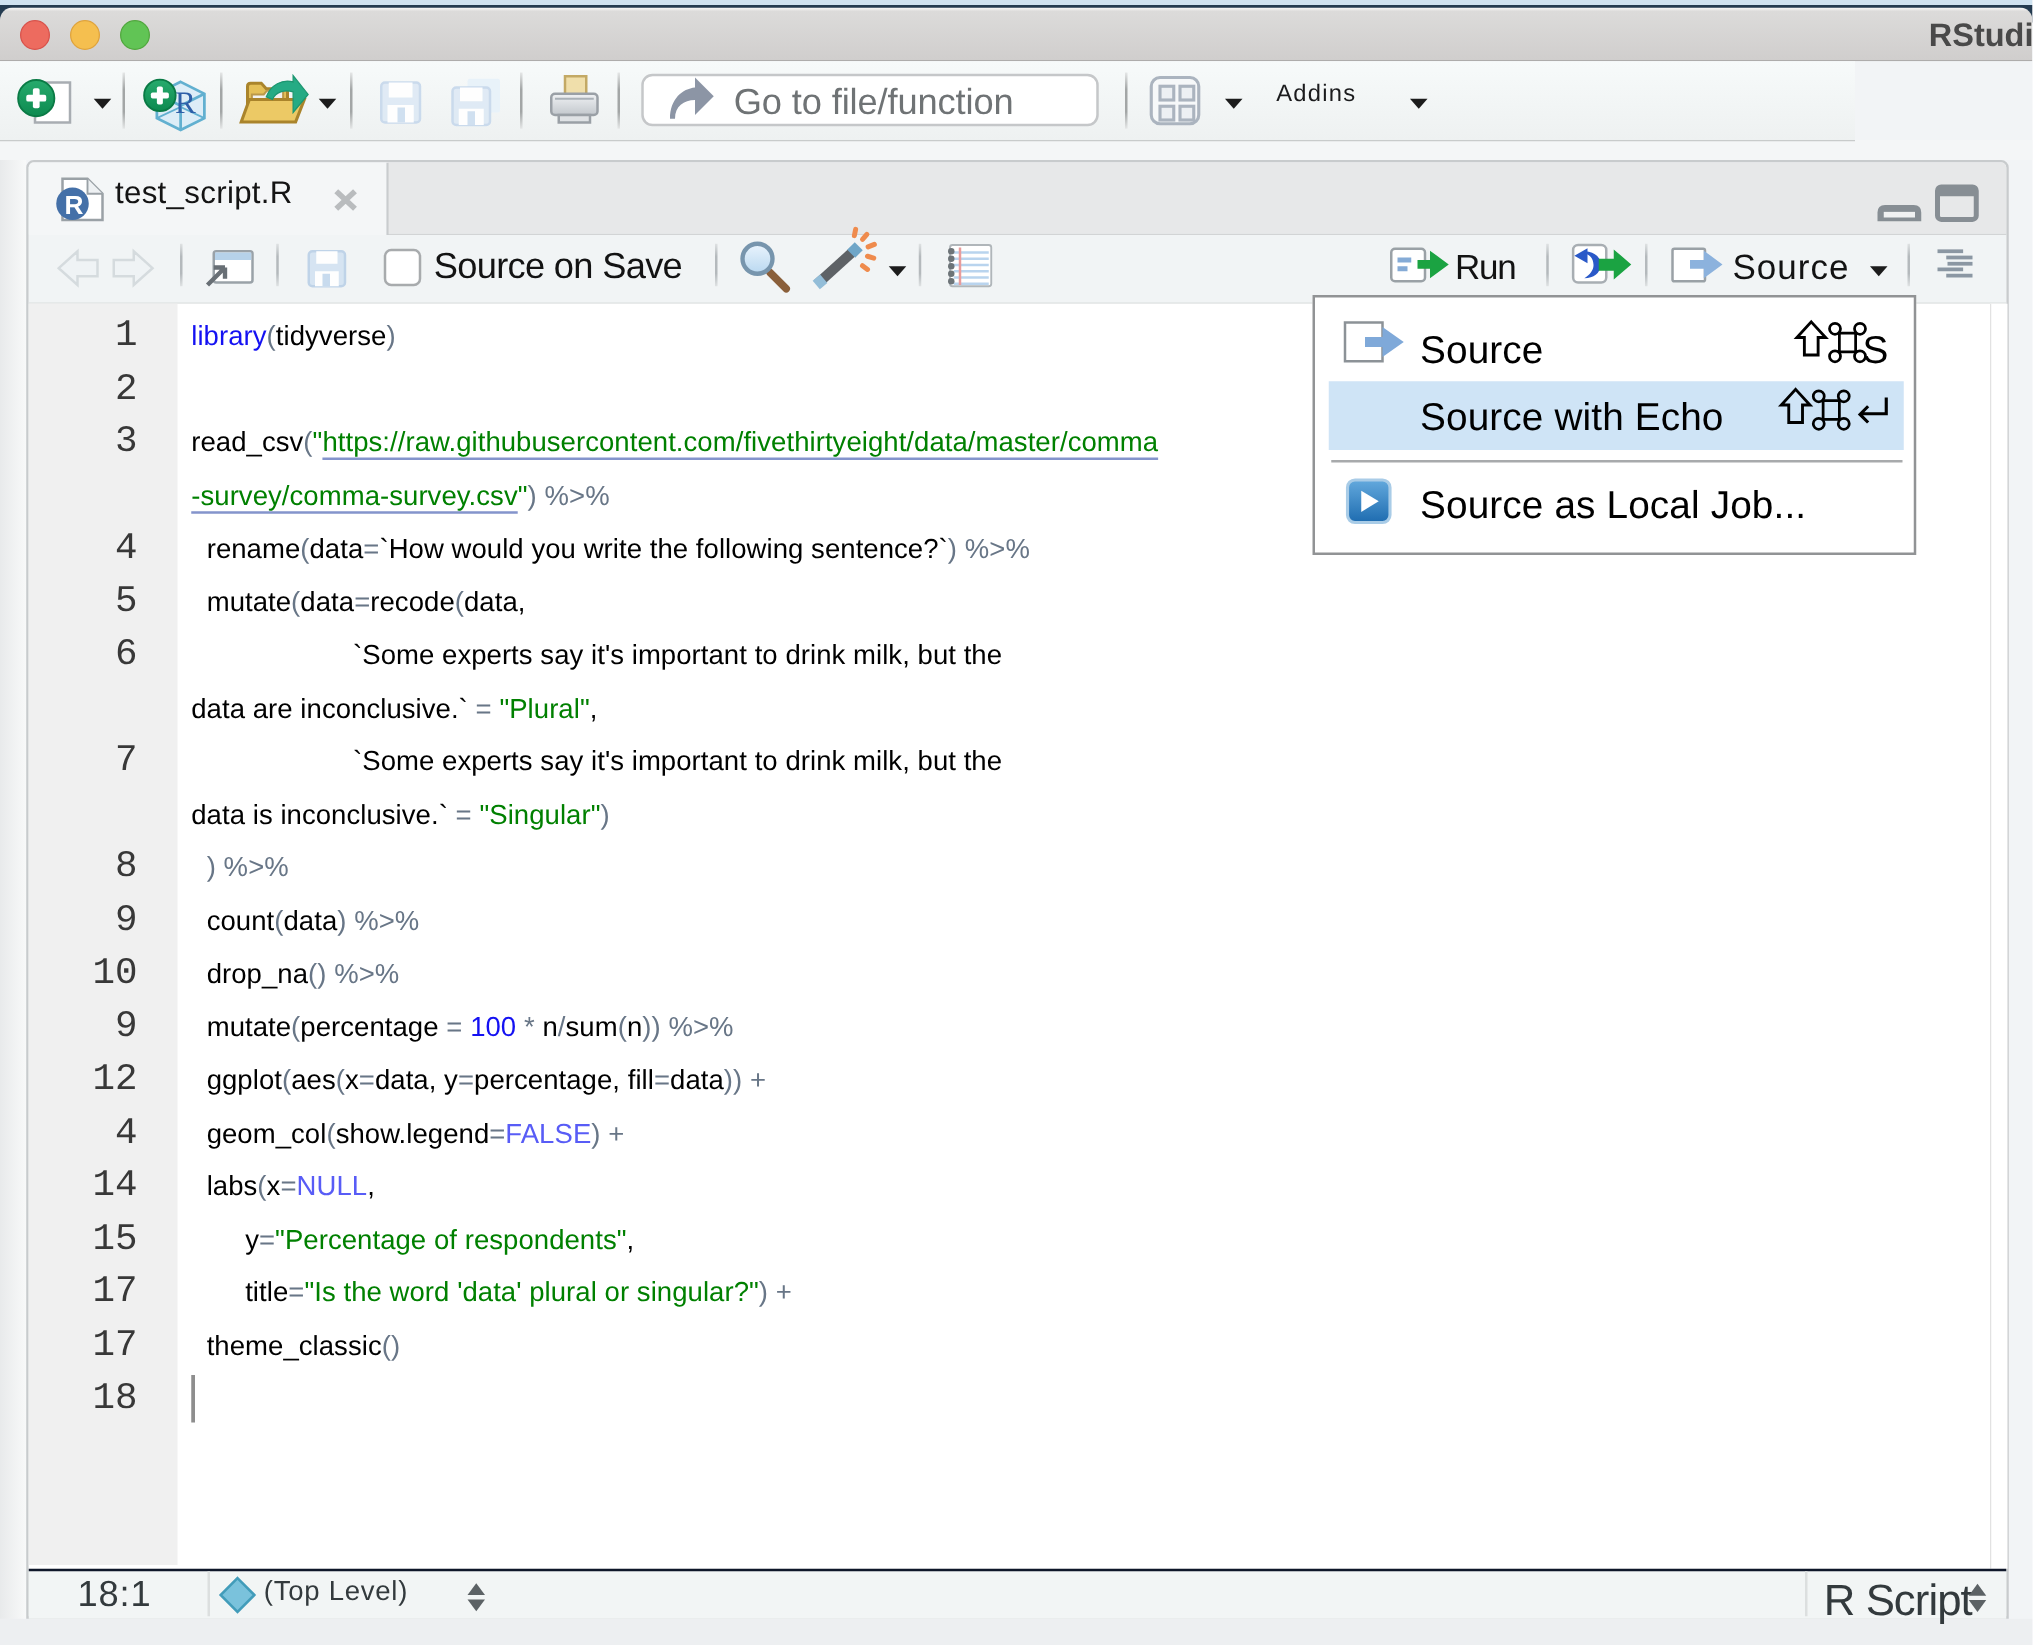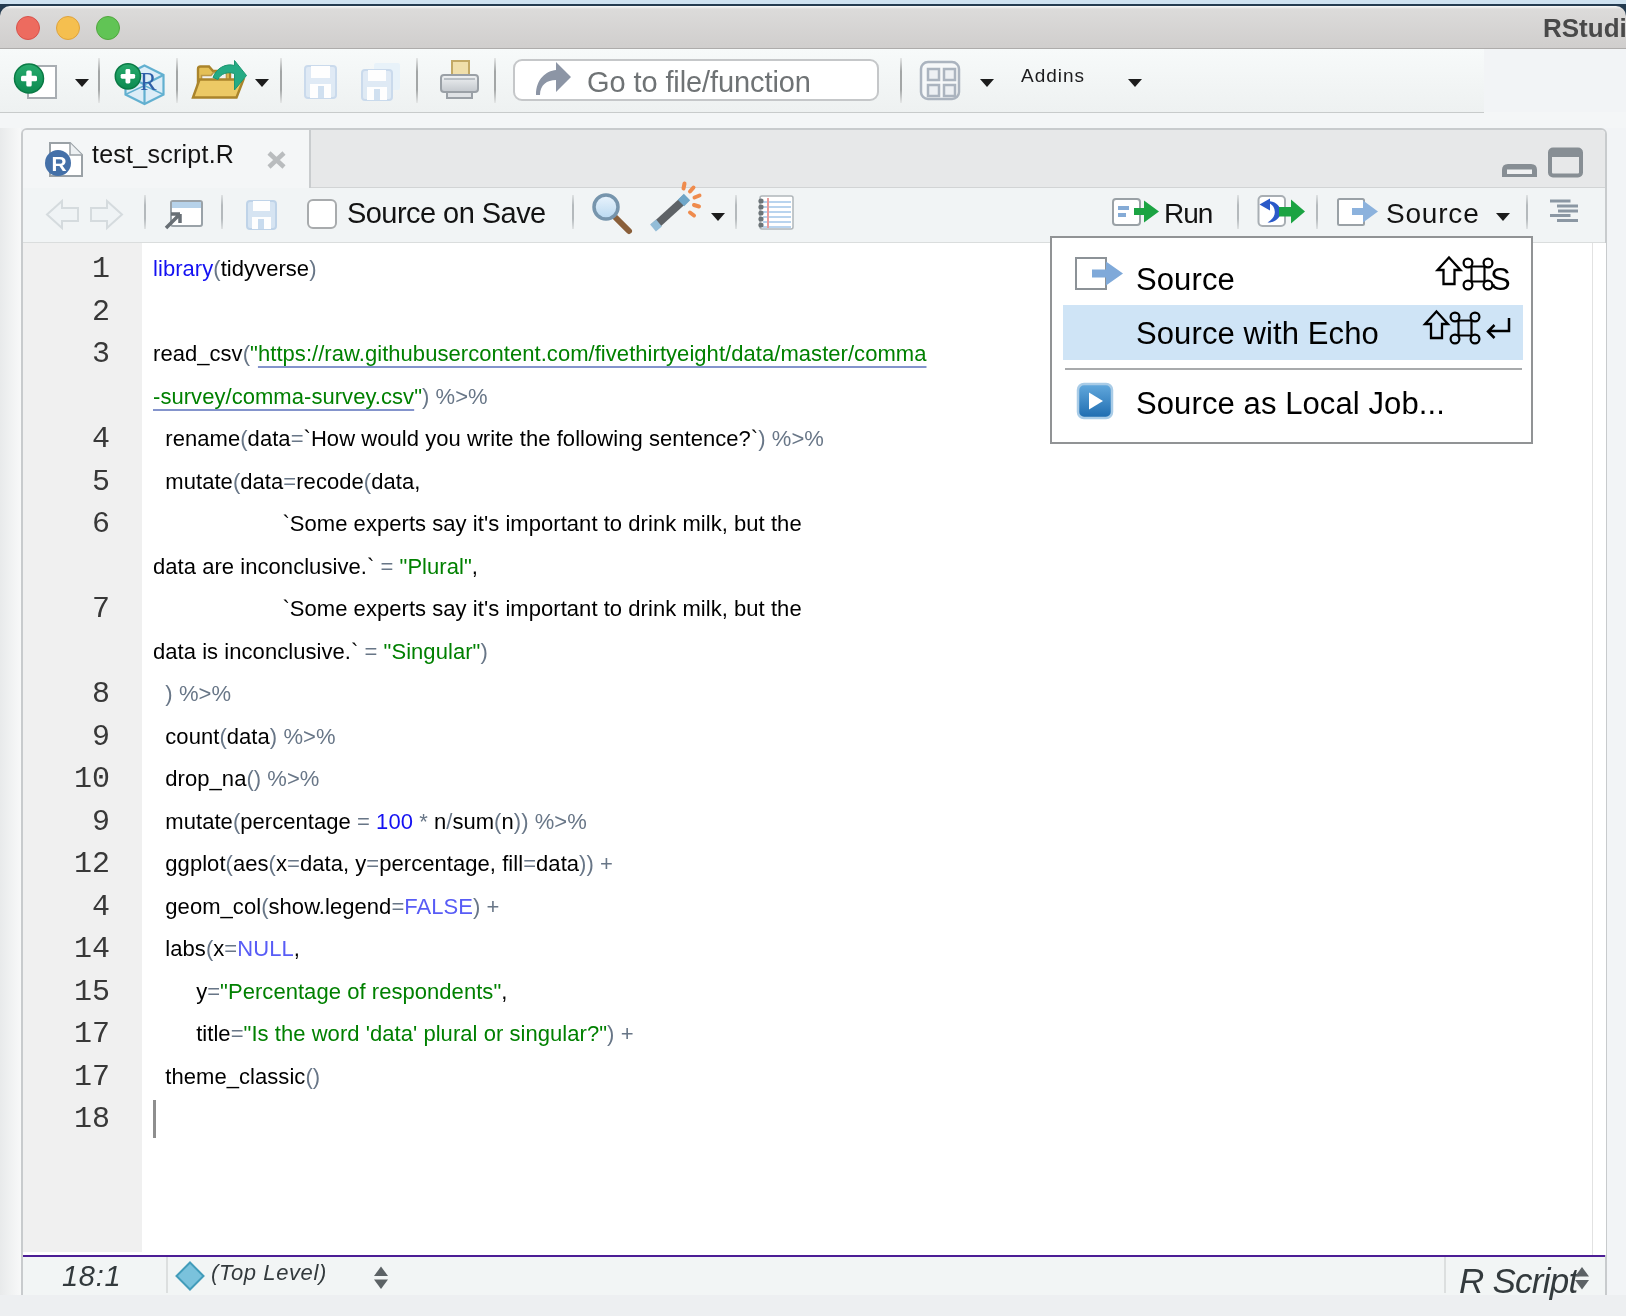--- a/index.html
+++ b/index.html
@@ -33,21 +33,21 @@
   .sep2{position:absolute;top:7px;width:2px;height:34px;background:linear-gradient(#dfe2e3,#b4b9bc 30%,#b4b9bc 70%,#dfe2e3);}
   #editor{left:0;top:113px;width:1582px;height:1012px;background:#fff;}
   #gutter{left:0;top:0;width:119px;height:1009px;background:#f0f0f0;}
   .ln{position:absolute;left:0;width:87px;text-align:right;font-size:30px;line-height:42.5px;
       font-family:"Liberation Mono",monospace;color:#383838;}
   .row{position:absolute;left:130px;font-size:22px;line-height:42.5px;
       font-family:Liberation Sans, sans-serif;color:#000;white-space:pre;letter-spacing:0.05px;}
   .k{color:#1411f2;} .c{color:#585cf6;} .o{color:#687687;} .s{color:#008000;}
   .u{text-decoration:underline;text-decoration-color:#8494cc;text-decoration-thickness:2px;text-underline-offset:5px;text-decoration-skip-ink:none;}
   #vsb{left:1569px;top:113px;width:13px;height:1012px;background:#fff;border-left:1px solid #e2e2e2;}
-  #statusbar{left:0;top:1125px;width:1582px;height:38px;background:#f2f5f5;border-top:2px solid #4c1d95;font-style:italic;}
+  #statusbar{left:0;top:1125px;width:1582px;height:38px;background:#f2f5f5;border-top:2px solid #0f172a;}
   #menu{left:1050px;top:236px;width:483px;height:208px;background:#fff;
      border:2px solid #919395;box-sizing:border-box;}
   .mi{position:absolute;left:84px;font-size:31px;line-height:1;color:#000;letter-spacing:0.1px;}
 </style></head>
 <body>
 <div class="abs" id="topblue"></div>
 <div class="abs" id="topnavy"></div>
 <div class="abs" style="left:0;top:112px;width:1626px;height:16px;background:#f4f6f7;"></div>
 <div class="abs" style="left:0;top:128px;width:21px;height:1188px;background:linear-gradient(90deg,#e8eaeb,#f8f9f9);"></div>
 <div class="abs" style="left:0;top:1295px;width:1626px;height:21px;background:#edeff1;"></div>

